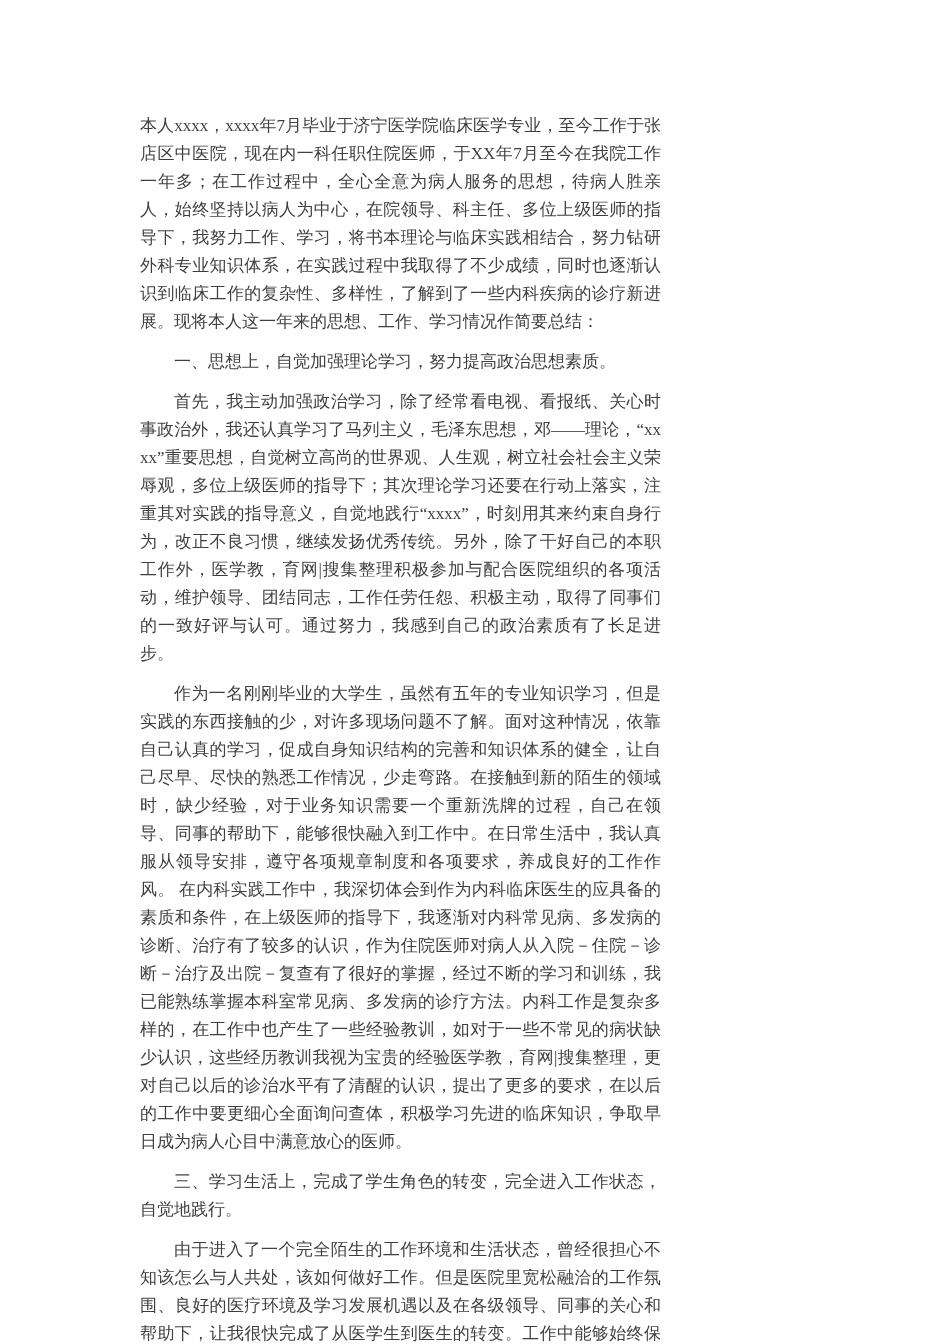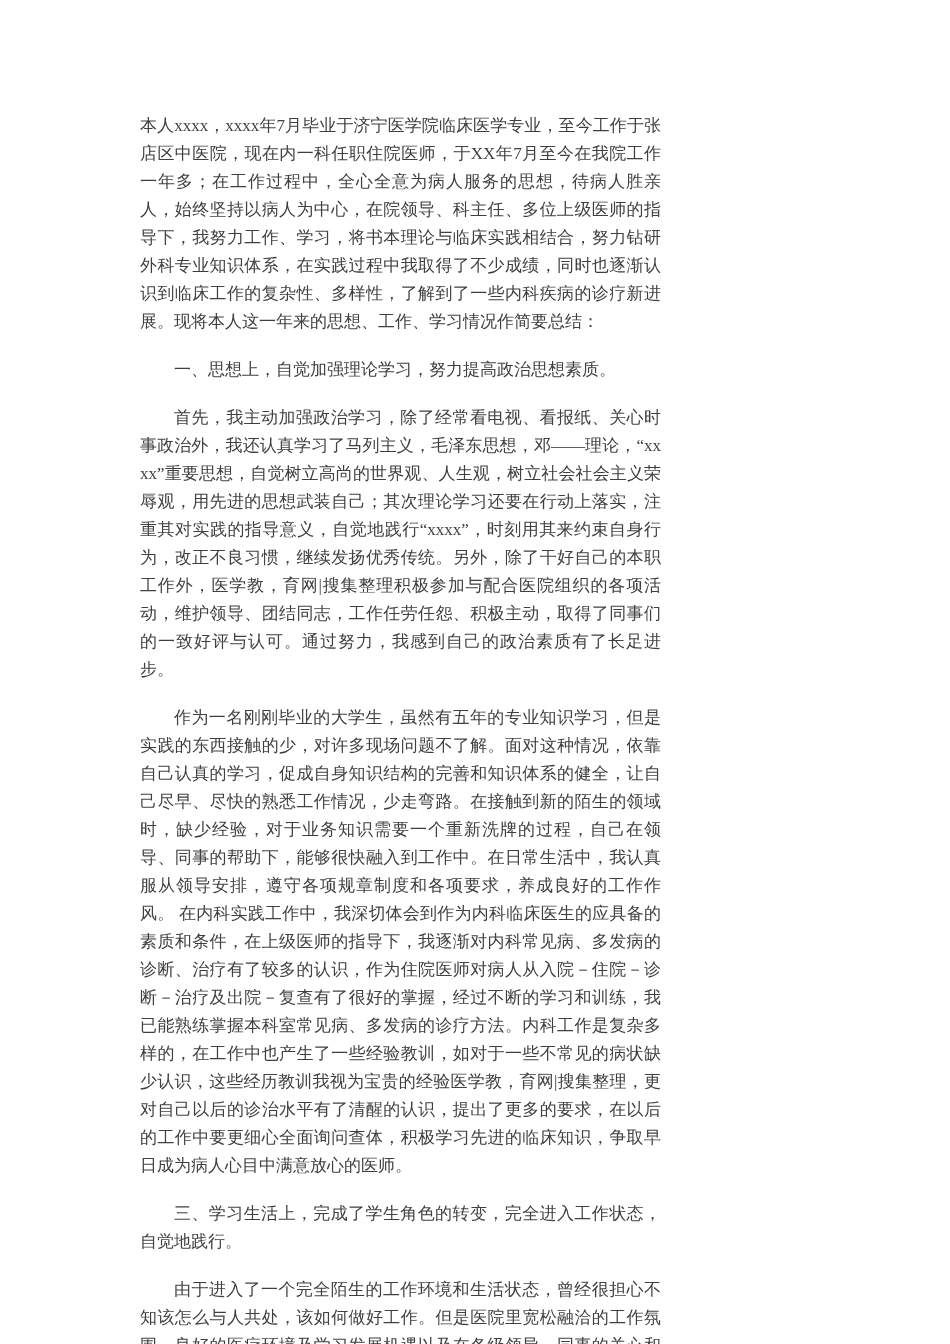--- a/index.html
+++ b/index.html
@@ -23,35 +23,35 @@
     margin: 0;
     font-family: "Liberation Serif", "DejaVu Serif", serif;
     font-size: 17px;
     line-height: 28px;
     color: #3f3f3f;
     text-align: justify;
     letter-spacing: 0px;
     word-break: break-all;
   }
   .para + .para {
-    margin-top: 20px;
+    margin-top: 12px;
   }
   .para.indent {
     text-indent: 2em;
   }
 </style>
 </head>
 <body>
 
 <div class="page">
   <p class="para">本人xxxx，xxxx年7月毕业于济宁医学院临床医学专业，至今工作于张店区中医院，现在内一科任职住院医师，于XX年7月至今在我院工作一年多；在工作过程中，全心全意为病人服务的思想，待病人胜亲人，始终坚持以病人为中心，在院领导、科主任、多位上级医师的指导下，我努力工作、学习，将书本理论与临床实践相结合，努力钻研外科专业知识体系，在实践过程中我取得了不少成绩，同时也逐渐认识到临床工作的复杂性、多样性，了解到了一些内科疾病的诊疗新进展。现将本人这一年来的思想、工作、学习情况作简要总结：</p>
 
   <p class="para indent">一、思想上，自觉加强理论学习，努力提高政治思想素质。</p>
 
-  <p class="para indent">首先，我主动加强政治学习，除了经常看电视、看报纸、关心时事政治外，我还认真学习了马列主义，毛泽东思想，邓——理论，“xxxx”重要思想，自觉树立高尚的世界观、人生观，树立社会社会主义荣辱观，用先进的思想武装自己；其次理论学习还要在行动上落实，注重其对实践的指导意义，自觉地践行“xxxx”，时刻用其来约束自身行为，改正不良习惯，继续发扬优秀传统。另外，除了干好自己的本职工作外，医学教，育网|搜集整理积极参加与配合医院组织的各项活动，维护领导、团结同志，工作任劳任怨、积极主动，取得了同事们的一致好评与认可。通过努力，我感到自己的政治素质有了长足进步。</p>
+  <p class="para indent">首先，我主动加强政治学习，除了经常看电视、看报纸、关心时事政治外，我还认真学习了马列主义，毛泽东思想，邓——理论，“xxxx”重要思想，自觉树立高尚的世界观、人生观，树立社会社会主义荣辱观，多位上级医师的指导下；其次理论学习还要在行动上落实，注重其对实践的指导意义，自觉地践行“xxxx”，时刻用其来约束自身行为，改正不良习惯，继续发扬优秀传统。另外，除了干好自己的本职工作外，医学教，育网|搜集整理积极参加与配合医院组织的各项活动，维护领导、团结同志，工作任劳任怨、积极主动，取得了同事们的一致好评与认可。通过努力，我感到自己的政治素质有了长足进步。</p>
 
 
   <p class="para indent">作为一名刚刚毕业的大学生，虽然有五年的专业知识学习，但是实践的东西接触的少，对许多现场问题不了解。面对这种情况，依靠自己认真的学习，促成自身知识结构的完善和知识体系的健全，让自己尽早、尽快的熟悉工作情况，少走弯路。在接触到新的陌生的领域时，缺少经验，对于业务知识需要一个重新洗牌的过程，自己在领导、同事的帮助下，能够很快融入到工作中。在日常生活中，我认真服从领导安排，遵守各项规章制度和各项要求，养成良好的工作作风。 在内科实践工作中，我深切体会到作为内科临床医生的应具备的素质和条件，在上级医师的指导下，我逐渐对内科常见病、多发病的诊断、治疗有了较多的认识，作为住院医师对病人从入院－住院－诊断－治疗及出院－复查有了很好的掌握，经过不断的学习和训练，我已能熟练掌握本科室常见病、多发病的诊疗方法。内科工作是复杂多样的，在工作中也产生了一些经验教训，如对于一些不常见的病状缺少认识，这些经历教训我视为宝贵的经验医学教，育网|搜集整理，更对自己以后的诊治水平有了清醒的认识，提出了更多的要求，在以后的工作中要更细心全面询问查体，积极学习先进的临床知识，争取早日成为病人心目中满意放心的医师。</p>
 
   <p class="para indent">三、学习生活上，完成了学生角色的转变，完全进入工作状态，自觉地践行。</p>
 
   <p class="para indent">由于进入了一个完全陌生的工作环境和生活状态，曾经很担心不知该怎么与人共处，该如何做好工作。但是医院里宽松融洽的工作氛围、良好的医疗环境及学习发展机遇以及在各级领导、同事的关心和帮助下，让我很快完成了从医学生到医生的转变。工作中能够始终保持一种积极向上的心态，努力开展工作。通过近一年的体验已经逐渐适应了这边的工作状况，对于领导们的关心和关怀，我感到了很大的动力和压力，争取在以后的工作生活中以更加努力的优秀成绩来回报。不仅能够弥补自己耽误的工作学习而且能够有所成就，不辜负领导们的期望。</p>
 </div>
 
 </body></html>

